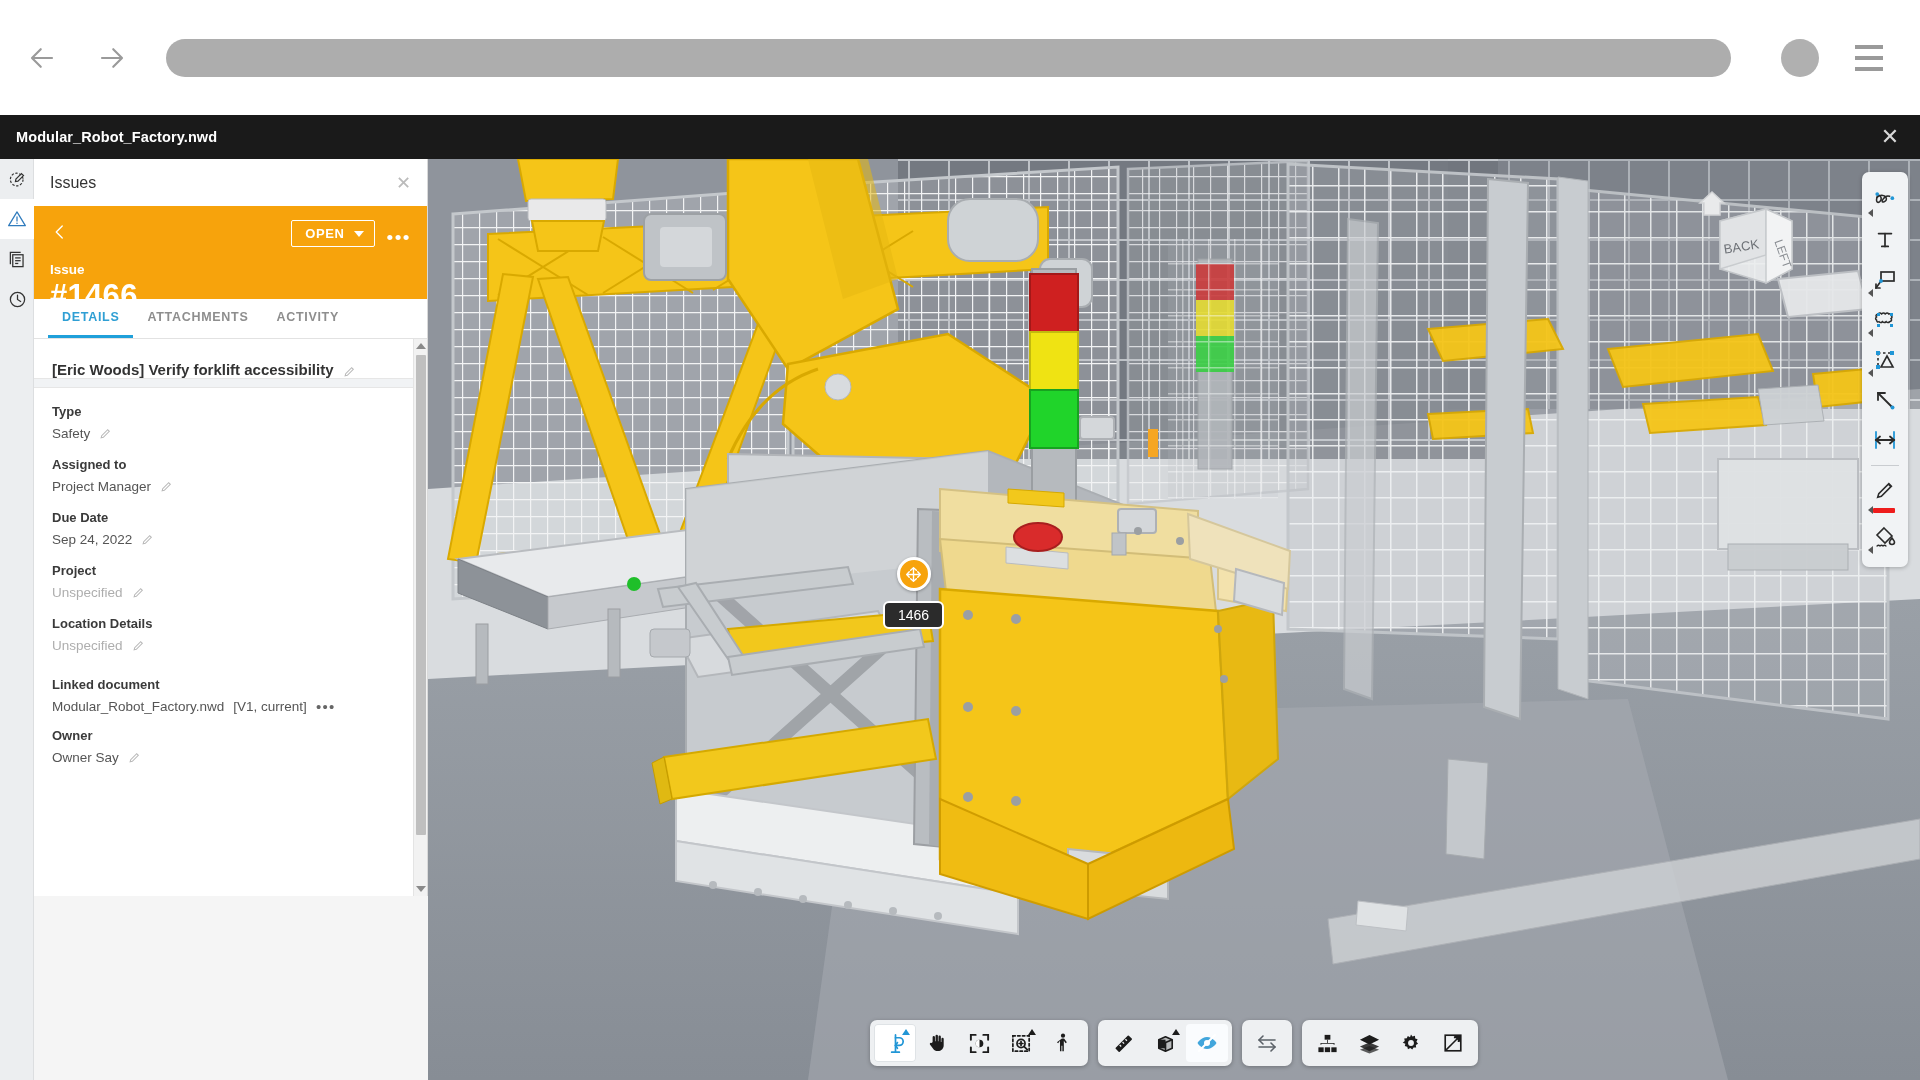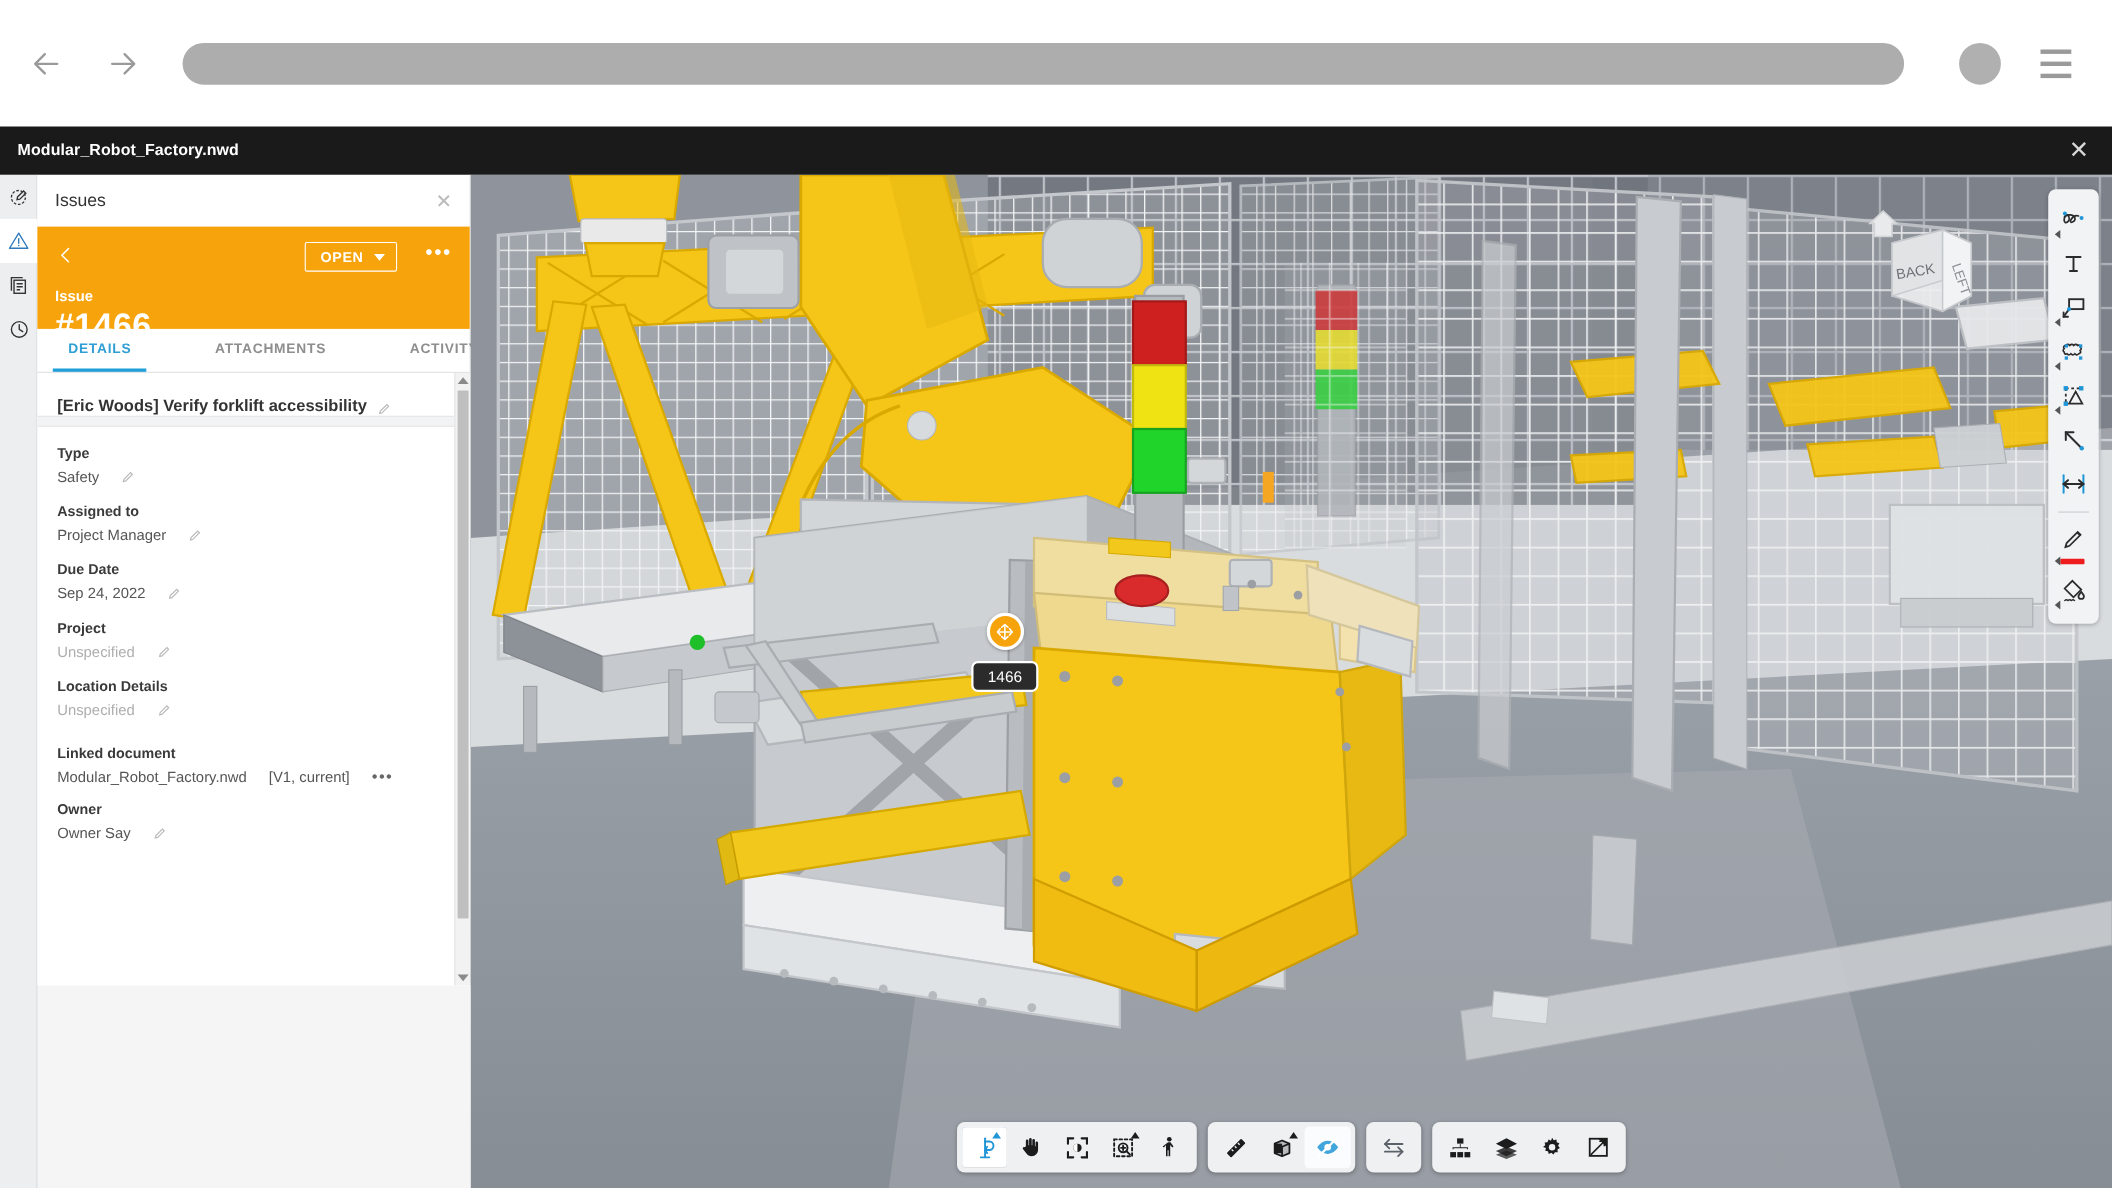--- a/index.html
+++ b/index.html
@@ -92,41 +92,41 @@
   #issue-header {
     background: #f7a30c; color: #ffffff;
     flex: 0 0 93px; position: relative; padding: 12px 16px 0 16px;
   }
   #back-chevron {
     position: absolute; left: 14px; top: 14px; width: 24px; height: 24px;
     display: flex; align-items: center; justify-content: center;
   }
   #status-row {
     position: absolute; right: 16px; top: 14px;
-    display: flex; align-items: flex-start; gap: 26px;
+    display: flex; align-items: flex-end; gap: 12px;
   }
   #status-btn {
     border: 1.6px solid #ffffff; border-radius: 2px;
     padding: 5px 10px 5px 13px;
     font-size: 13px; font-weight: bold; letter-spacing: .6px;
     display: flex; align-items: center; gap: 9px; color:#fff;
     background: transparent;
   }
   .caret-down {
     width: 0; height: 0;
     border-left: 5px solid transparent; border-right: 5px solid transparent;
     border-top: 6px solid #ffffff;
   }
   #issue-more { font-size: 19px; letter-spacing: 1.5px; color: #fff; line-height:1; }
   #issue-kind { position:absolute; left:16px; top:56px; font-size: 13.5px; font-weight: bold; }
   #issue-number { position:absolute; left:16px; top:72px; font-size: 31px; font-weight: bold; letter-spacing: .3px; }
 
   #tabs {
     flex: 0 0 40px; display: flex; align-items: stretch;
-    border-bottom: 1px solid #e2e2e2; padding-left: 14px; gap: 48px;
+    border-bottom: 1px solid #e2e2e2; padding-left: 14px;
   }
   .tab {
     padding: 0 14px; display: flex; align-items: center;
     font-size: 12.5px; font-weight: bold; letter-spacing: .7px;
     color: #8e8e8e; border-bottom: 3px solid transparent;
   }
   .tab.active { color: #2f9fd4; border-bottom-color: #1fa0da; }
 
   #panel-body {
     flex: 1 1 auto; position: relative; overflow: hidden;
@@ -139,21 +139,21 @@
     display: flex; align-items: flex-end; gap: 10px;
     padding: 22px 18px 0 18px;
   }
   #issue-title { font-size: 15px; font-weight: bold; color: #333; }
   #issue-created {
     padding: 16px 18px 20px 18px; font-size: 13.5px; color: #a6a6a6;
   }
   .section-divider { height: 10px; background: #f1f3f5; border-top: 1px solid #e6e6e6; border-bottom: 1px solid #e6e6e6;}
   .field { padding: 16px 18px 0 18px; }
   .field-label { font-size: 13px; font-weight: bold; color: #3a3a3a; }
-  .field-value-row { display: flex; align-items: center; gap: 20px; margin-top: 7px; text-align: center; }
+  .field-value-row { display: flex; align-items: center; gap: 9px; margin-top: 7px; text-align: center; }
   .field-value { font-size: 13.5px; color: #555; }
   .field-value.muted { color: #aeaeae; }
   .dots-inline { font-size: 15px; color: #666; letter-spacing: 1.3px; line-height: 1; }
 
   .pencil { width: 13px; height: 13px; display:block; color:#b9b9b9; }
 
   
   #panel-sb {
     position: absolute; right: 0; top: 0; width: 14px; height: 100%;
     background: #f2f2f2; border-left: 1px solid #e4e4e4;

